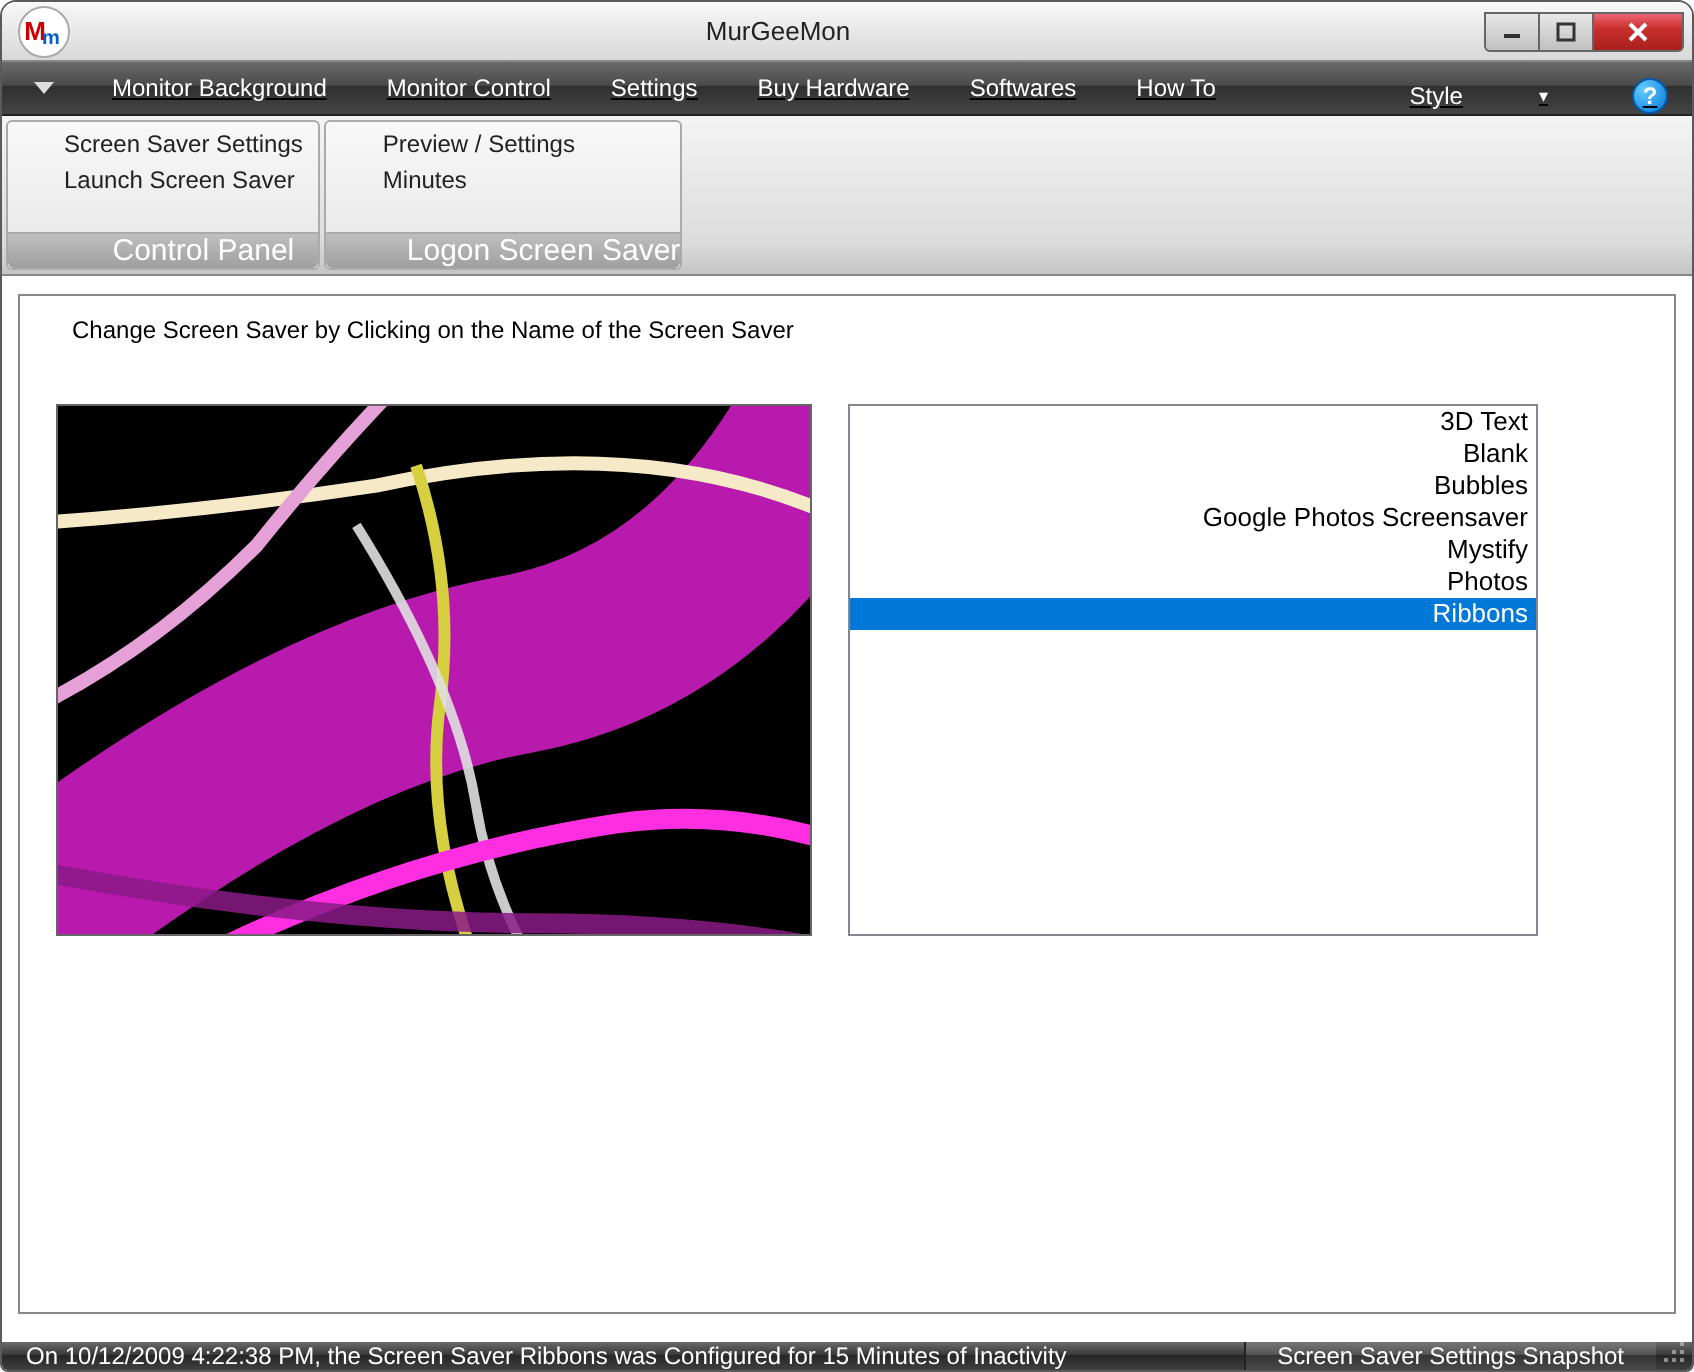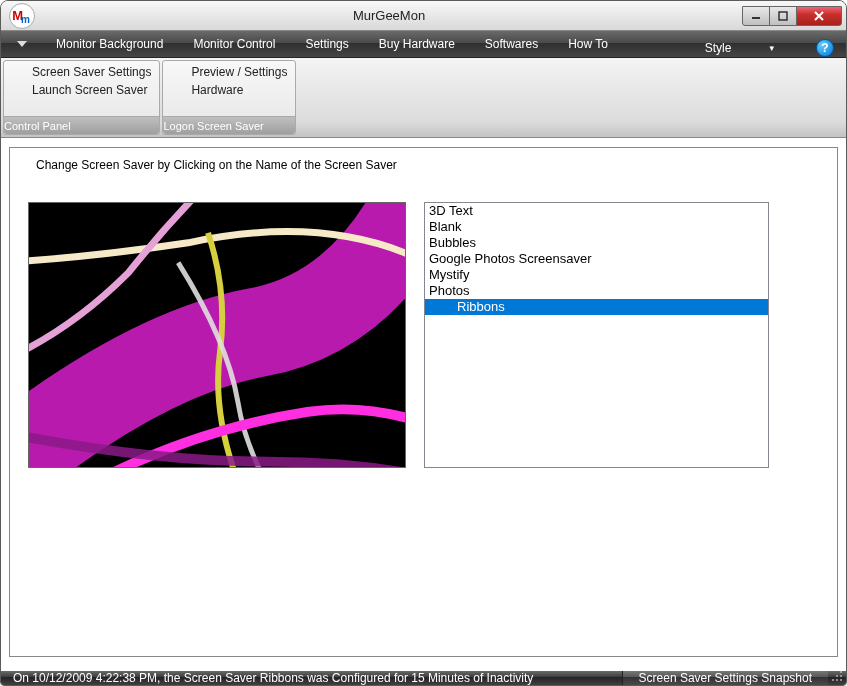--- a/index.html
+++ b/index.html
@@ -14,44 +14,44 @@
 .titlebar .logo .M2 { color:#005fce; font-size:10px; position:relative; top:4px; left:-2px;}
 .titlebar .title { flex:1; text-align:center; font-size:13px; color:#222; }
 .winbtns { display:flex; margin-right:4px; height:20px; }
 .winbtn { width:28px; height:20px; border:1px solid #666; margin-left:-1px; display:flex; align-items:center; justify-content:center; font-size:10px; }
 .winbtn.min { background: linear-gradient(#e8e8e8,#c0c0c0); border-radius:0 0 0 3px; }
 .winbtn.max { background: linear-gradient(#e8e8e8,#c0c0c0); }
 .winbtn.close { width:46px; background: linear-gradient(#e67,#c9302c 40%,#a8201c); border-radius:0 0 3px 0; color:#fff; font-weight:bold; }
 .winbtn svg { display:block; }
 
 
-.menubar { height: 27px; background: linear-gradient(#6a6a6a,#4a4a4a 45%,#2f2f2f 46%,#454545); display:flex; align-items:flex-end; padding:0 6px 0 40px; border-bottom:1px solid #222; position:relative; }
+.menubar { height: 27px; background: linear-gradient(#6a6a6a,#4a4a4a 45%,#2f2f2f 46%,#454545); display:flex; align-items:flex-end; padding:0 6px 0 40px; border-bottom:1px solid #222; position:relative;text-decoration:underline; }
 .menudrop { position:absolute; left:10px; top:4px; width:22px; height:18px; display:flex; align-items:center; justify-content:center; }
 .menudrop svg { fill:#ddd; }
 .menuitem { color:#fff; font-size:12px; padding:5px 15px 6px; cursor:default; white-space:nowrap; }
 .menuitem.active { background:#f4f4f4; color:#000; border-radius:3px 3px 0 0; border:1px solid #222; border-bottom:none; position:relative; top:1px; }
 .menuright { margin-left:auto; display:flex; align-items:center; color:#fff; font-size:12px; padding-right:6px;gap:32px; }
 .menuright .style { padding:0 6px; }
 .menuright .chev { font-size:9px; margin-right:10px; }
 .helpicon { width:18px; height:18px; border-radius:50%; background: radial-gradient(circle at 30% 30%, #6cf, #0078d7); color:#fff; display:flex; align-items:center; justify-content:center; font-weight:bold; font-size:12px; border:1px solid #0058a7;}
 
 
 .ribbon { height: 80px; background: linear-gradient(#f4f4f4,#dcdcdc 80%,#c4c4c4); border-bottom:1px solid #888; display:flex; padding:2px; gap:2px; align-items:stretch; }
 .rgroup { border:1px solid #aaa; border-radius:3px; background: linear-gradient(#f8f8f8,#e6e6e6); display:flex; flex-direction:column; min-width:120px; }
 .rgroup .ritems { flex:1; padding:4px 8px; display:flex; flex-direction:column; gap:4px; justify-content:flex-start;margin-left:20px; }
 .rgroup .ritem { font-size:12px; color:#222; cursor:default; white-space:nowrap; }
-.rgroup .rlabel { height:18px; background: linear-gradient(#bfbfbf,#9f9f9f); color:#fff; font-size:11px; text-align:left; line-height:18px; border-top:1px solid #aaa; border-radius:0 0 3px 3px; }
+.rgroup .rlabel { height:18px; background: linear-gradient(#bfbfbf,#9f9f9f); color:#fff; font-size:15px; text-align:center; line-height:18px; border-top:1px solid #aaa; border-radius:0 0 3px 3px;padding-left:40px; }
 
 
 .content { position:absolute; left:8px; right:8px; top:146px; bottom:28px; border:1px solid #888; background:#fff; padding:10px 18px; }
 .instruct { font-size:12px; color:#000; margin:0 0 30px 8px; }
 .cols { display:flex; gap:18px; align-items:flex-start; }
 .preview { width:378px; height:266px; background:#000; border:1px solid #666; position:relative; overflow:hidden; }
 .listbox { width:345px; height:266px; border:1px solid #828790; background:#fff; font-size:13px; overflow:auto; }
-.listitem { padding:0 4px; line-height:16px; cursor:default; white-space:nowrap; }
+.listitem { padding:0 4px; line-height:16px; cursor:default; white-space:nowrap;text-align:right; }
 .listitem.selected { background:#0078d7; color:#fff;padding-left:32px; }
 
 
 .status { position:absolute; left:0; right:0; bottom:0; height:14px; background: linear-gradient(#6a6a6a,#3a3a3a 45%,#252525 46%,#404040); display:flex; align-items:center; color:#fff; font-size:12px; }
 .status .msg { padding:0 12px; flex:1; }
 .status .snap { padding:0 16px; border-left:1px solid #222; height:100%; display:flex; align-items:center; background: linear-gradient(#777,#555 45%,#333 46%,#4a4a4a); }
 .status .grip { width:18px; height:100%; display:flex; align-items:flex-end; justify-content:flex-end; padding:2px; }
 .status .grip svg { opacity:.6; }
 
 
@@ -110,21 +110,21 @@
     <div class="rgroup">
       <div class="ritems">
         <div class="ritem">Screen Saver Settings</div>
         <div class="ritem">Launch Screen Saver</div>
       </div>
       <div class="rlabel">Control Panel</div>
     </div>
     <div class="rgroup">
       <div class="ritems">
         <div class="ritem">Preview / Settings</div>
-        <div class="ritem">Hardware</div>
+        <div class="ritem">Minutes</div>
       </div>
       <div class="rlabel">Logon Screen Saver</div>
     </div>
   </div>
 
   <div class="content">
     <div class="instruct">Change Screen Saver by Clicking on the Name of the Screen Saver</div>
     <div class="cols">
       <div class="preview">
         <svg viewBox="0 0 378 266" preserveAspectRatio="none">

